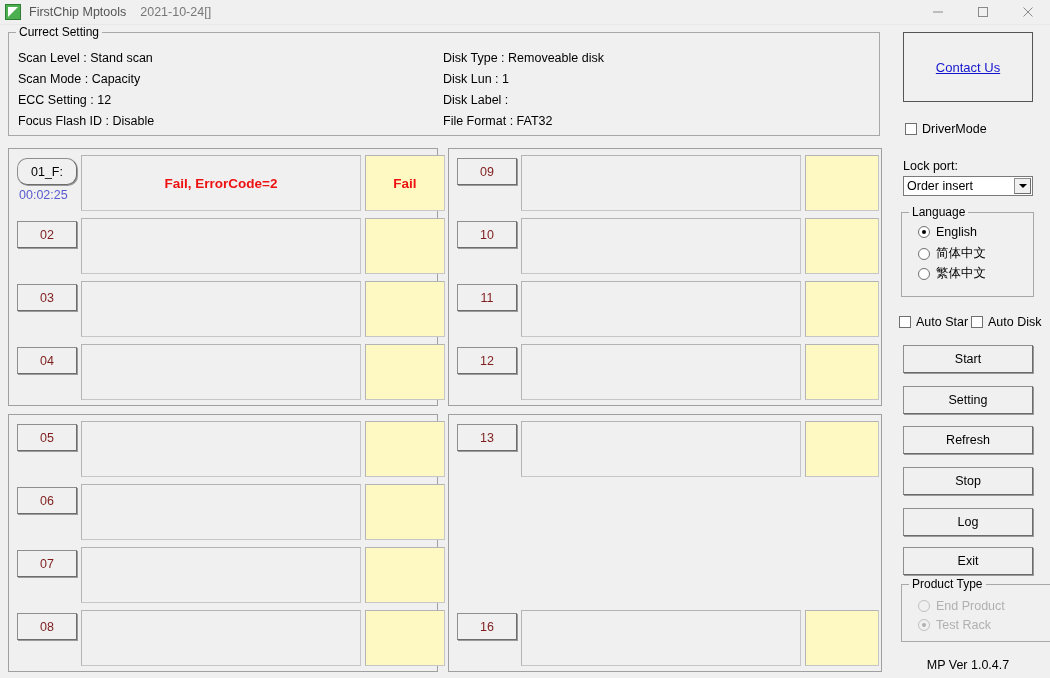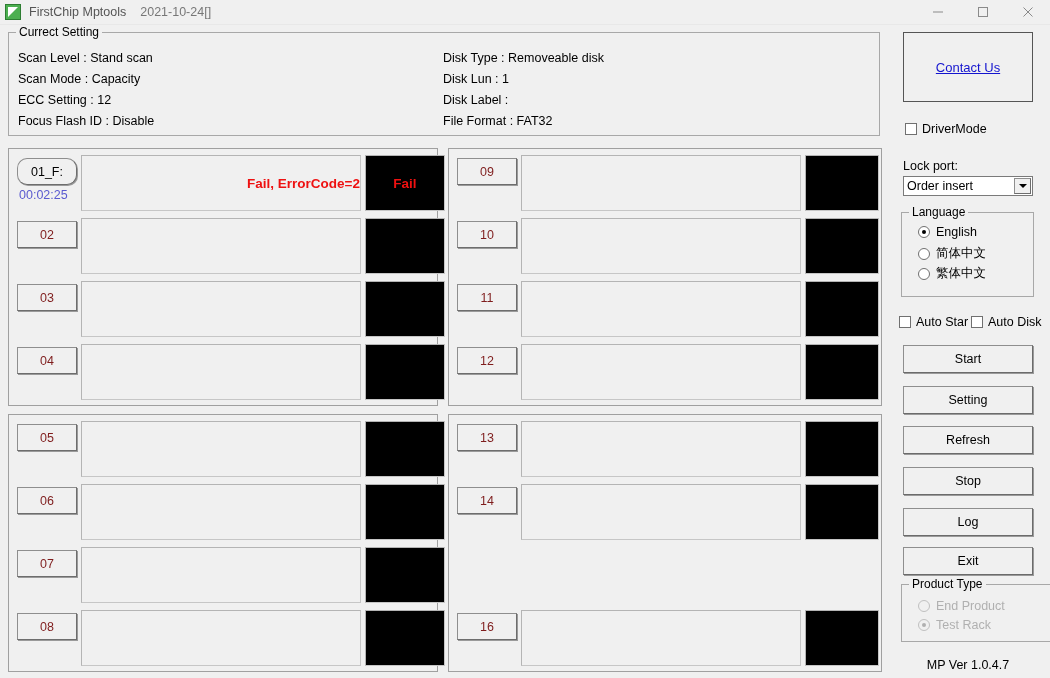--- a/index.html
+++ b/index.html
@@ -169,41 +169,41 @@
     text-align: center;
   }
   .slot-state {
     position: absolute;
     top: 3px;
     height: 56px;
     border: 1px solid #c6c6c6;
     border-top-color: #b4b4b4;
     border-left-color: #b4b4b4;
     box-sizing: border-box;
-    background: #000000;
+    background: #fef9c3;
     display: flex;
     align-items: center;
     justify-content: center;
     text-align: center;
   }
   .msg-text {
     font-size: 13.5px;
     font-weight: bold;
     color: #ee1111;
     white-space: nowrap;
   }
   .state-text {
     font-size: 13.5px;
     font-weight: bold;
     color: #ee1111;
     white-space: nowrap;
   }
 
   
-  .panel-left  .slot-msg   { width: 280px; justify-content: flex-end; }
+  .panel-left  .slot-msg   { width: 280px; }
   .panel-left  .slot-state { left: 356px; width: 80px; }
   .panel-right .slot-msg   { width: 280px; }
   .panel-right .slot-state { left: 356px; width: 74px; }
 
   
   #contact-box {
     position: absolute;
     left: 903px;
     top: 32px;
     width: 130px;
@@ -478,25 +478,20 @@
       <div class="slot-msg"></div>
       <div class="slot-state"></div>
     </div>
   </div>
 <div class="slot-panel panel-right" id="panel-bottom-right" style="left:448px; top:414px; width:434px; height:258px;">
     <div class="slot-row" style="top: 3px;">
       <div class="slot-btn">13</div>
       <div class="slot-msg"></div>
       <div class="slot-state"></div>
     </div>
-    <div class="slot-row" style="top: 66px;">
-      <div class="slot-btn">14</div>
-      <div class="slot-msg"></div>
-      <div class="slot-state"></div>
-    </div>
     <div class="slot-row" style="top: 192px;">
       <div class="slot-btn">16</div>
       <div class="slot-msg"></div>
       <div class="slot-state"></div>
     </div>
   </div>
 
 <div id="contact-box">
   <span class="contact-link">Contact Us</span>
 </div>

